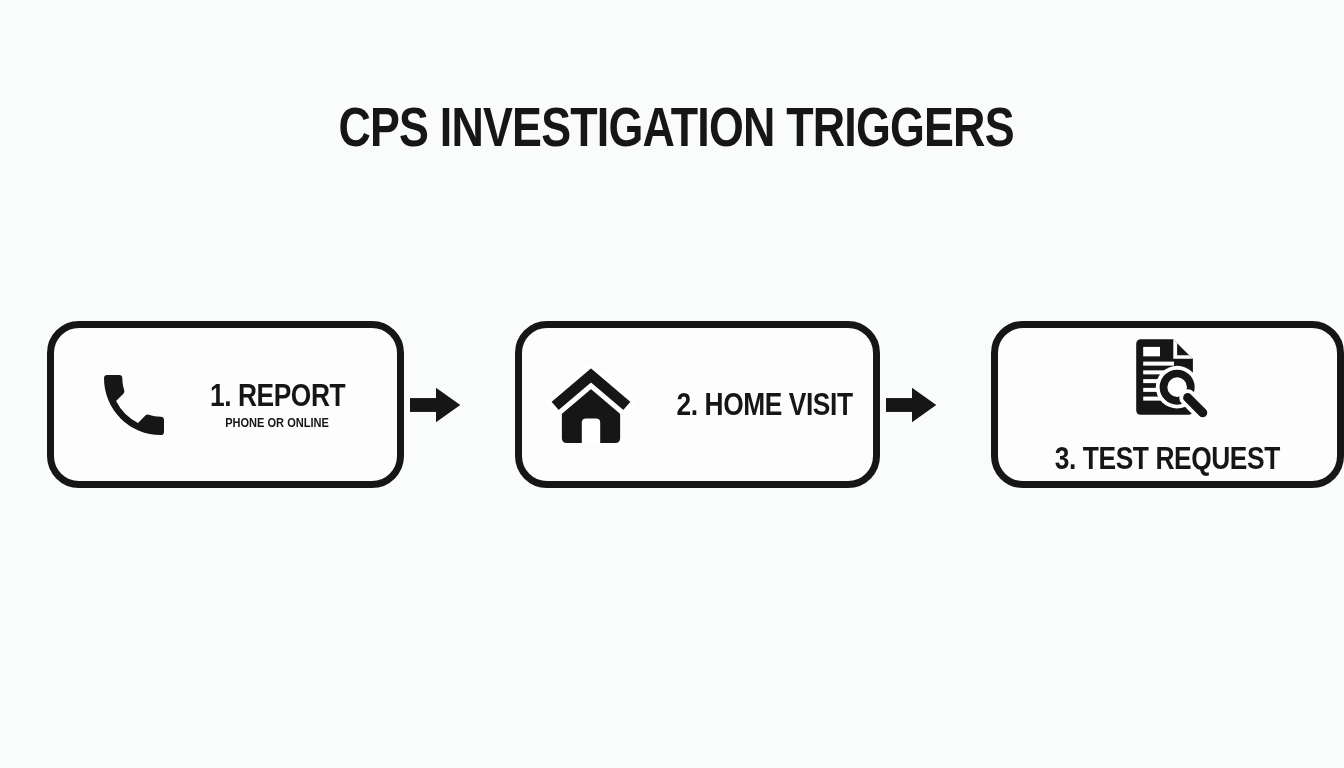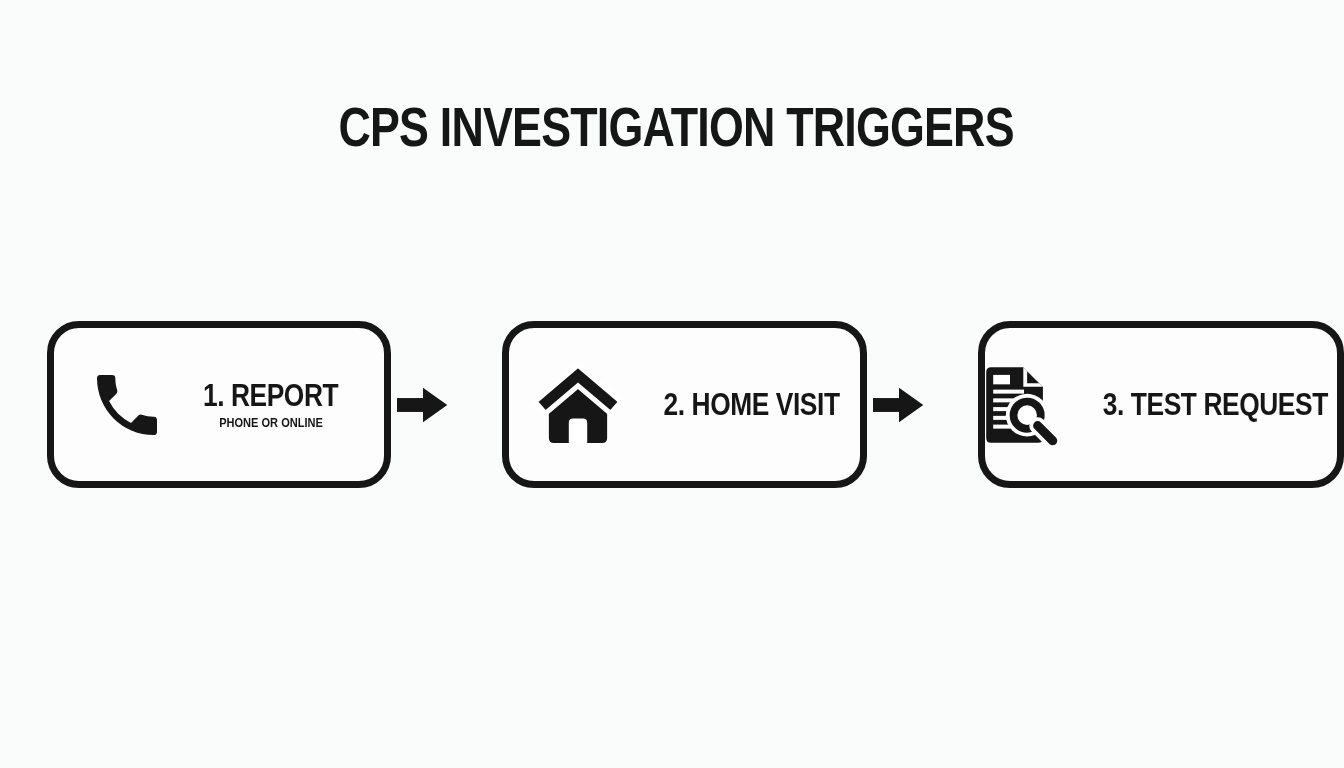--- a/index.html
+++ b/index.html
@@ -56,21 +56,21 @@
     border-radius:32px;
     display:flex;
     align-items:center;
     justify-content:center;
     gap:24px;
     padding:0 14px;
     margin-left:47px;
   }
   .step-box.w1{width:370px;}
   .step-box.w2{width:365px;padding-left:32px;}
-  .step-box.w3{width:366px;}
+  .step-box.w3{width:366px;flex-direction:column;}
   .step-icon{
     flex:0 0 auto;
     display:flex;
     align-items:center;
     justify-content:center;
     color:var(--ink);
   }
   .step-text{
     display:flex;
     flex-direction:column;

